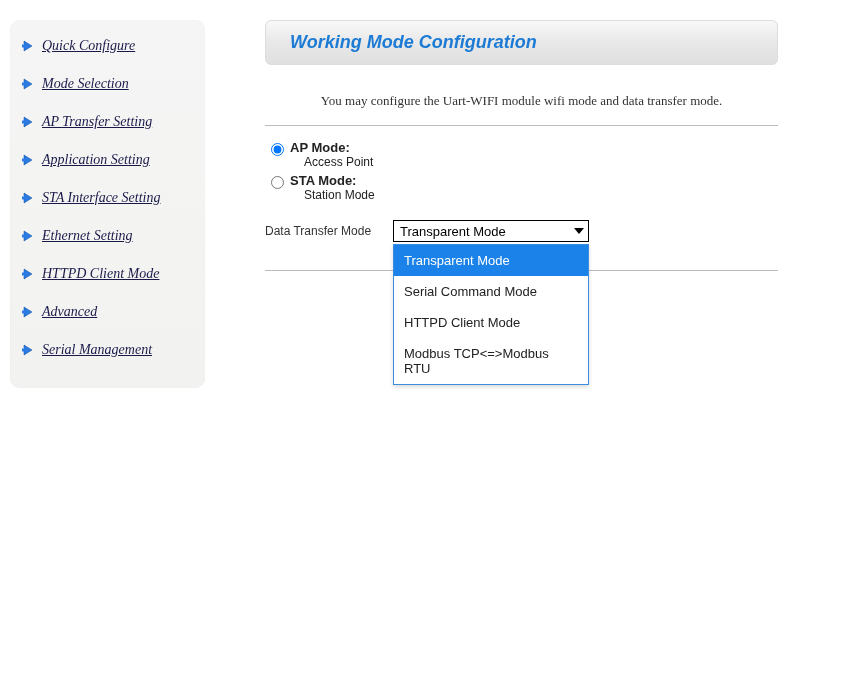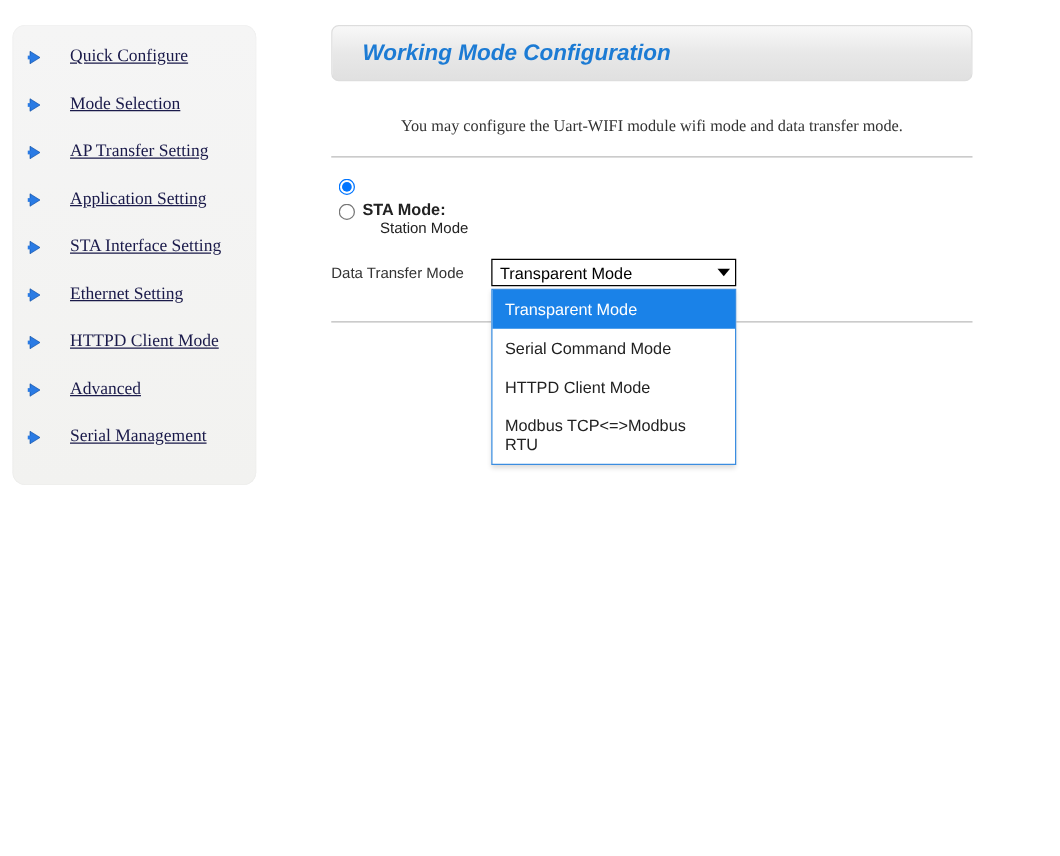--- a/index.html
+++ b/index.html
@@ -18,23 +18,24 @@
     .sidebar {
       width: 195px;
       background: linear-gradient(180deg, #f5f5f5 0%, #f2f2f0 100%);
       border-radius: 10px;
       padding: 18px 12px 30px 12px;
       box-shadow: inset 0 0 1px rgba(0,0,0,0.1);
     }
     .sidebar-item {
       display: flex;
       align-items: center;
-      gap: 20px;
+      gap: 6px;
       margin-bottom: 22px;
       cursor: pointer;
+      font-style: italic;
     }
     .sidebar-item:last-child { margin-bottom: 0; }
     .arrow-icon {
       width: 14px;
       height: 14px;
       flex-shrink: 0;
     }
     .sidebar-label {
       color: #1a1a4a;
       text-decoration: underline;
@@ -245,20 +246,24 @@
     <div class="header-bar">
       <div class="header-title">Working Mode Configuration</div>
     </div>
 
     <div class="description">You may configure the Uart-WIFI module wifi mode and data transfer mode.</div>
     <hr class="sep">
 
     <div class="radio-group">
       <div class="radio-row">
         <input type="radio" name="mode" checked="" style="">
+        <div class="radio-labels">
+          <div class="radio-title">AP Mode:</div>
+          <div class="radio-sub">Access Point</div>
+        </div>
       </div>
       <div class="radio-row">
         <input type="radio" name="mode" style="">
         <div class="radio-labels">
           <div class="radio-title">STA Mode:</div>
           <div class="radio-sub">Station Mode</div>
         </div>
       </div>
     </div>
 

